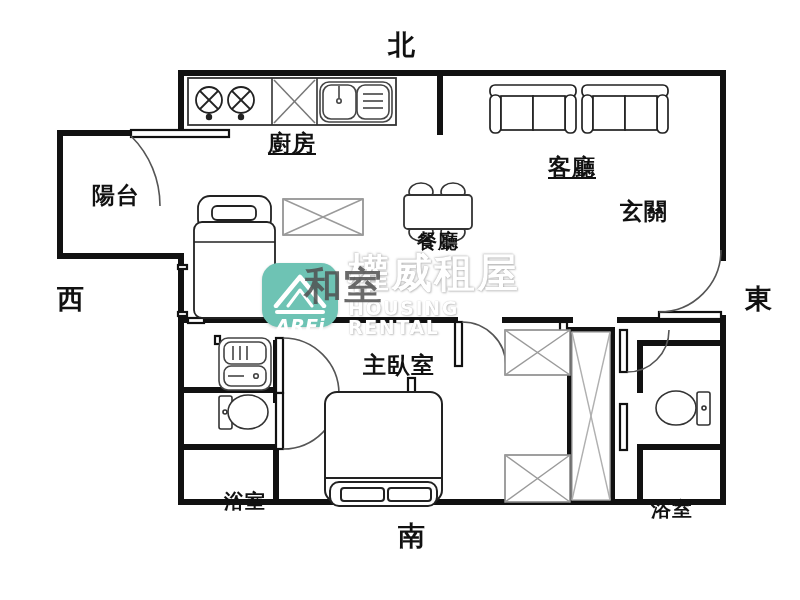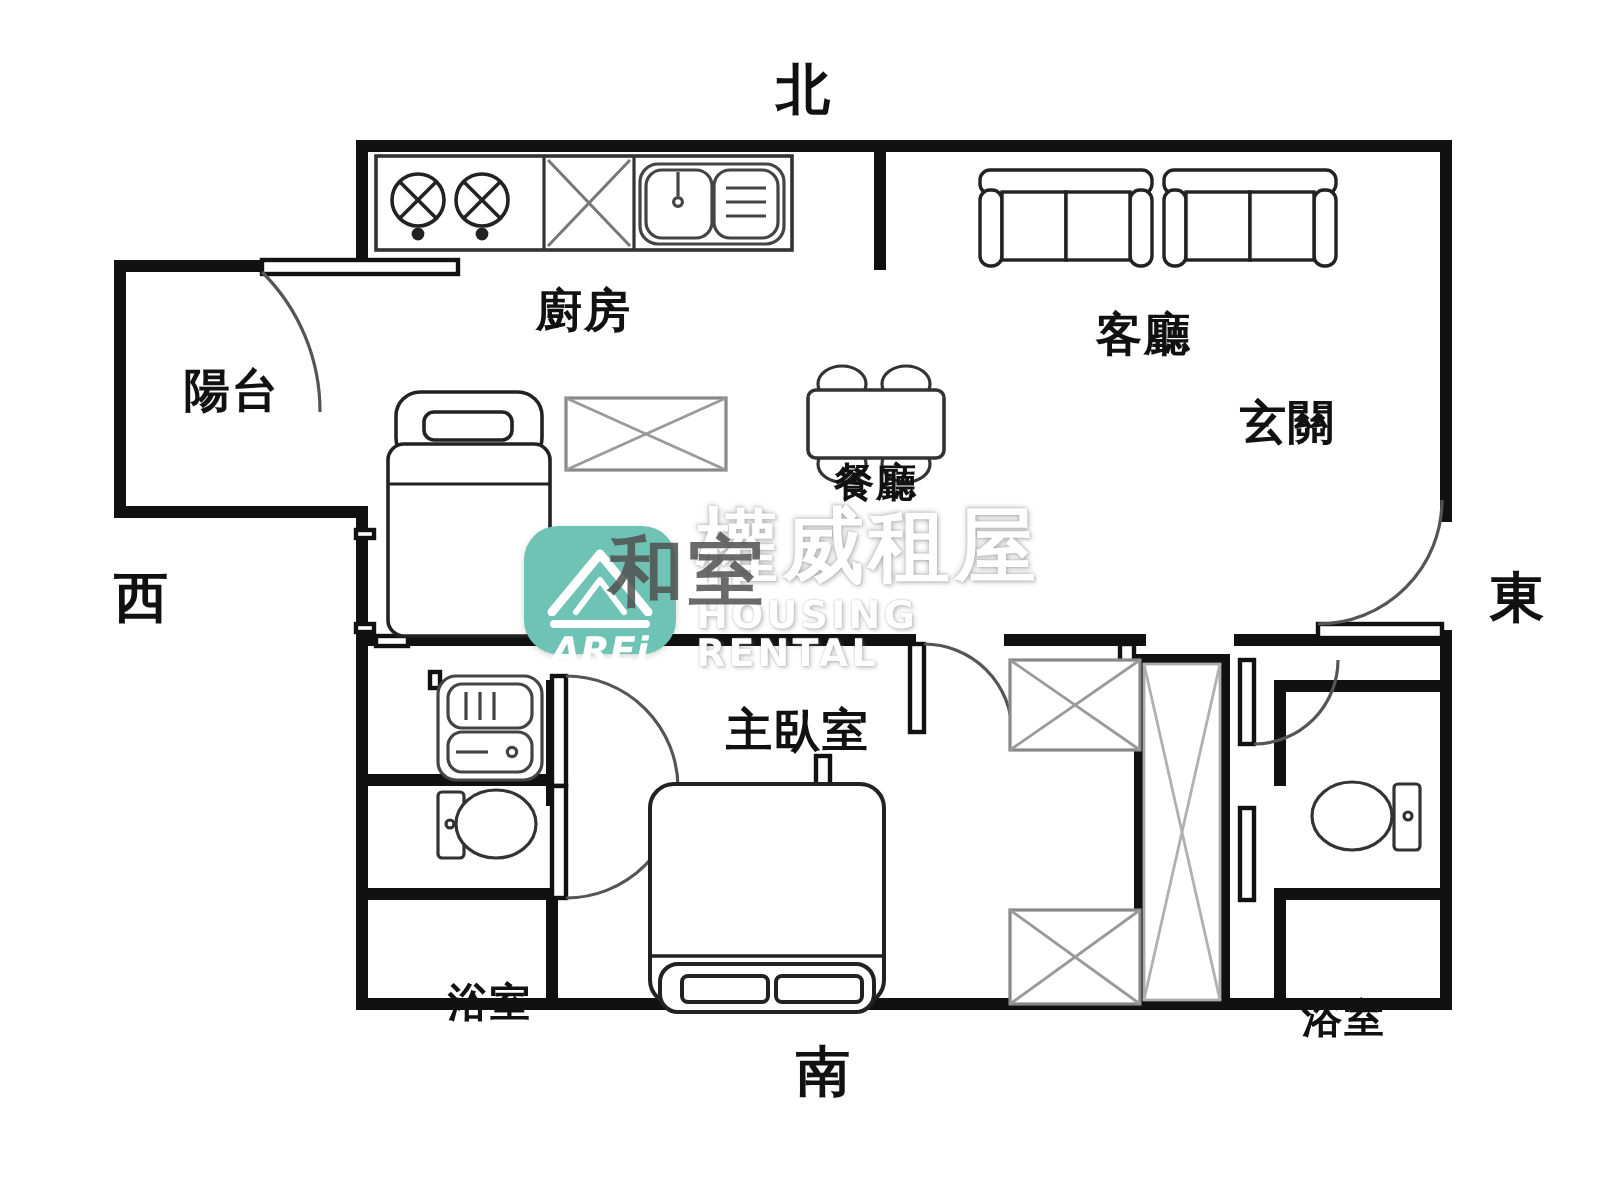--- a/index.html
+++ b/index.html
@@ -343,22 +343,22 @@
       </g>
     </g>
 
   </svg>
 
   <div class="label-text compass-label" style="left:388px; top:27px;">北</div>
   <div class="label-text compass-label" style="left:398px; top:518px;">南</div>
   <div class="label-text compass-label" style="left:745px; top:281px;">東</div>
   <div class="label-text compass-label" style="left:57px; top:281px;">西</div>
 
-  <div class="label-text room-label" style="left:268px; top:140px;">廚房</div>
-  <div class="label-text room-label" style="left:548px; top:152px;">客廳</div>
+  <div class="label-text room-label" style="left:268px; top:128px;text-decoration:underline;">廚房</div>
+  <div class="label-text room-label" style="left:548px; top:152px;text-decoration:underline;">客廳</div>
   <div class="label-text room-label-sm" style="left:417px; top:200px;">餐廳</div>
   <div class="label-text room-label" style="left:92px; top:180px;">陽台</div>
   <div class="label-text room-label" style="left:620px; top:196px;text-align:center;">玄關</div>
   <div class="label-text room-label" style="left:363px; top:350px;">主臥室</div>
   <div class="label-text room-label-sm" style="left:224px; top:460px;">浴室</div>
   <div class="label-text room-label-sm" style="left:651px; top:468px;">浴室</div>
 
   <div id="watermark">
     <div id="wm-badge">
       <svg class="wm-roof" viewBox="0 0 54 34">

